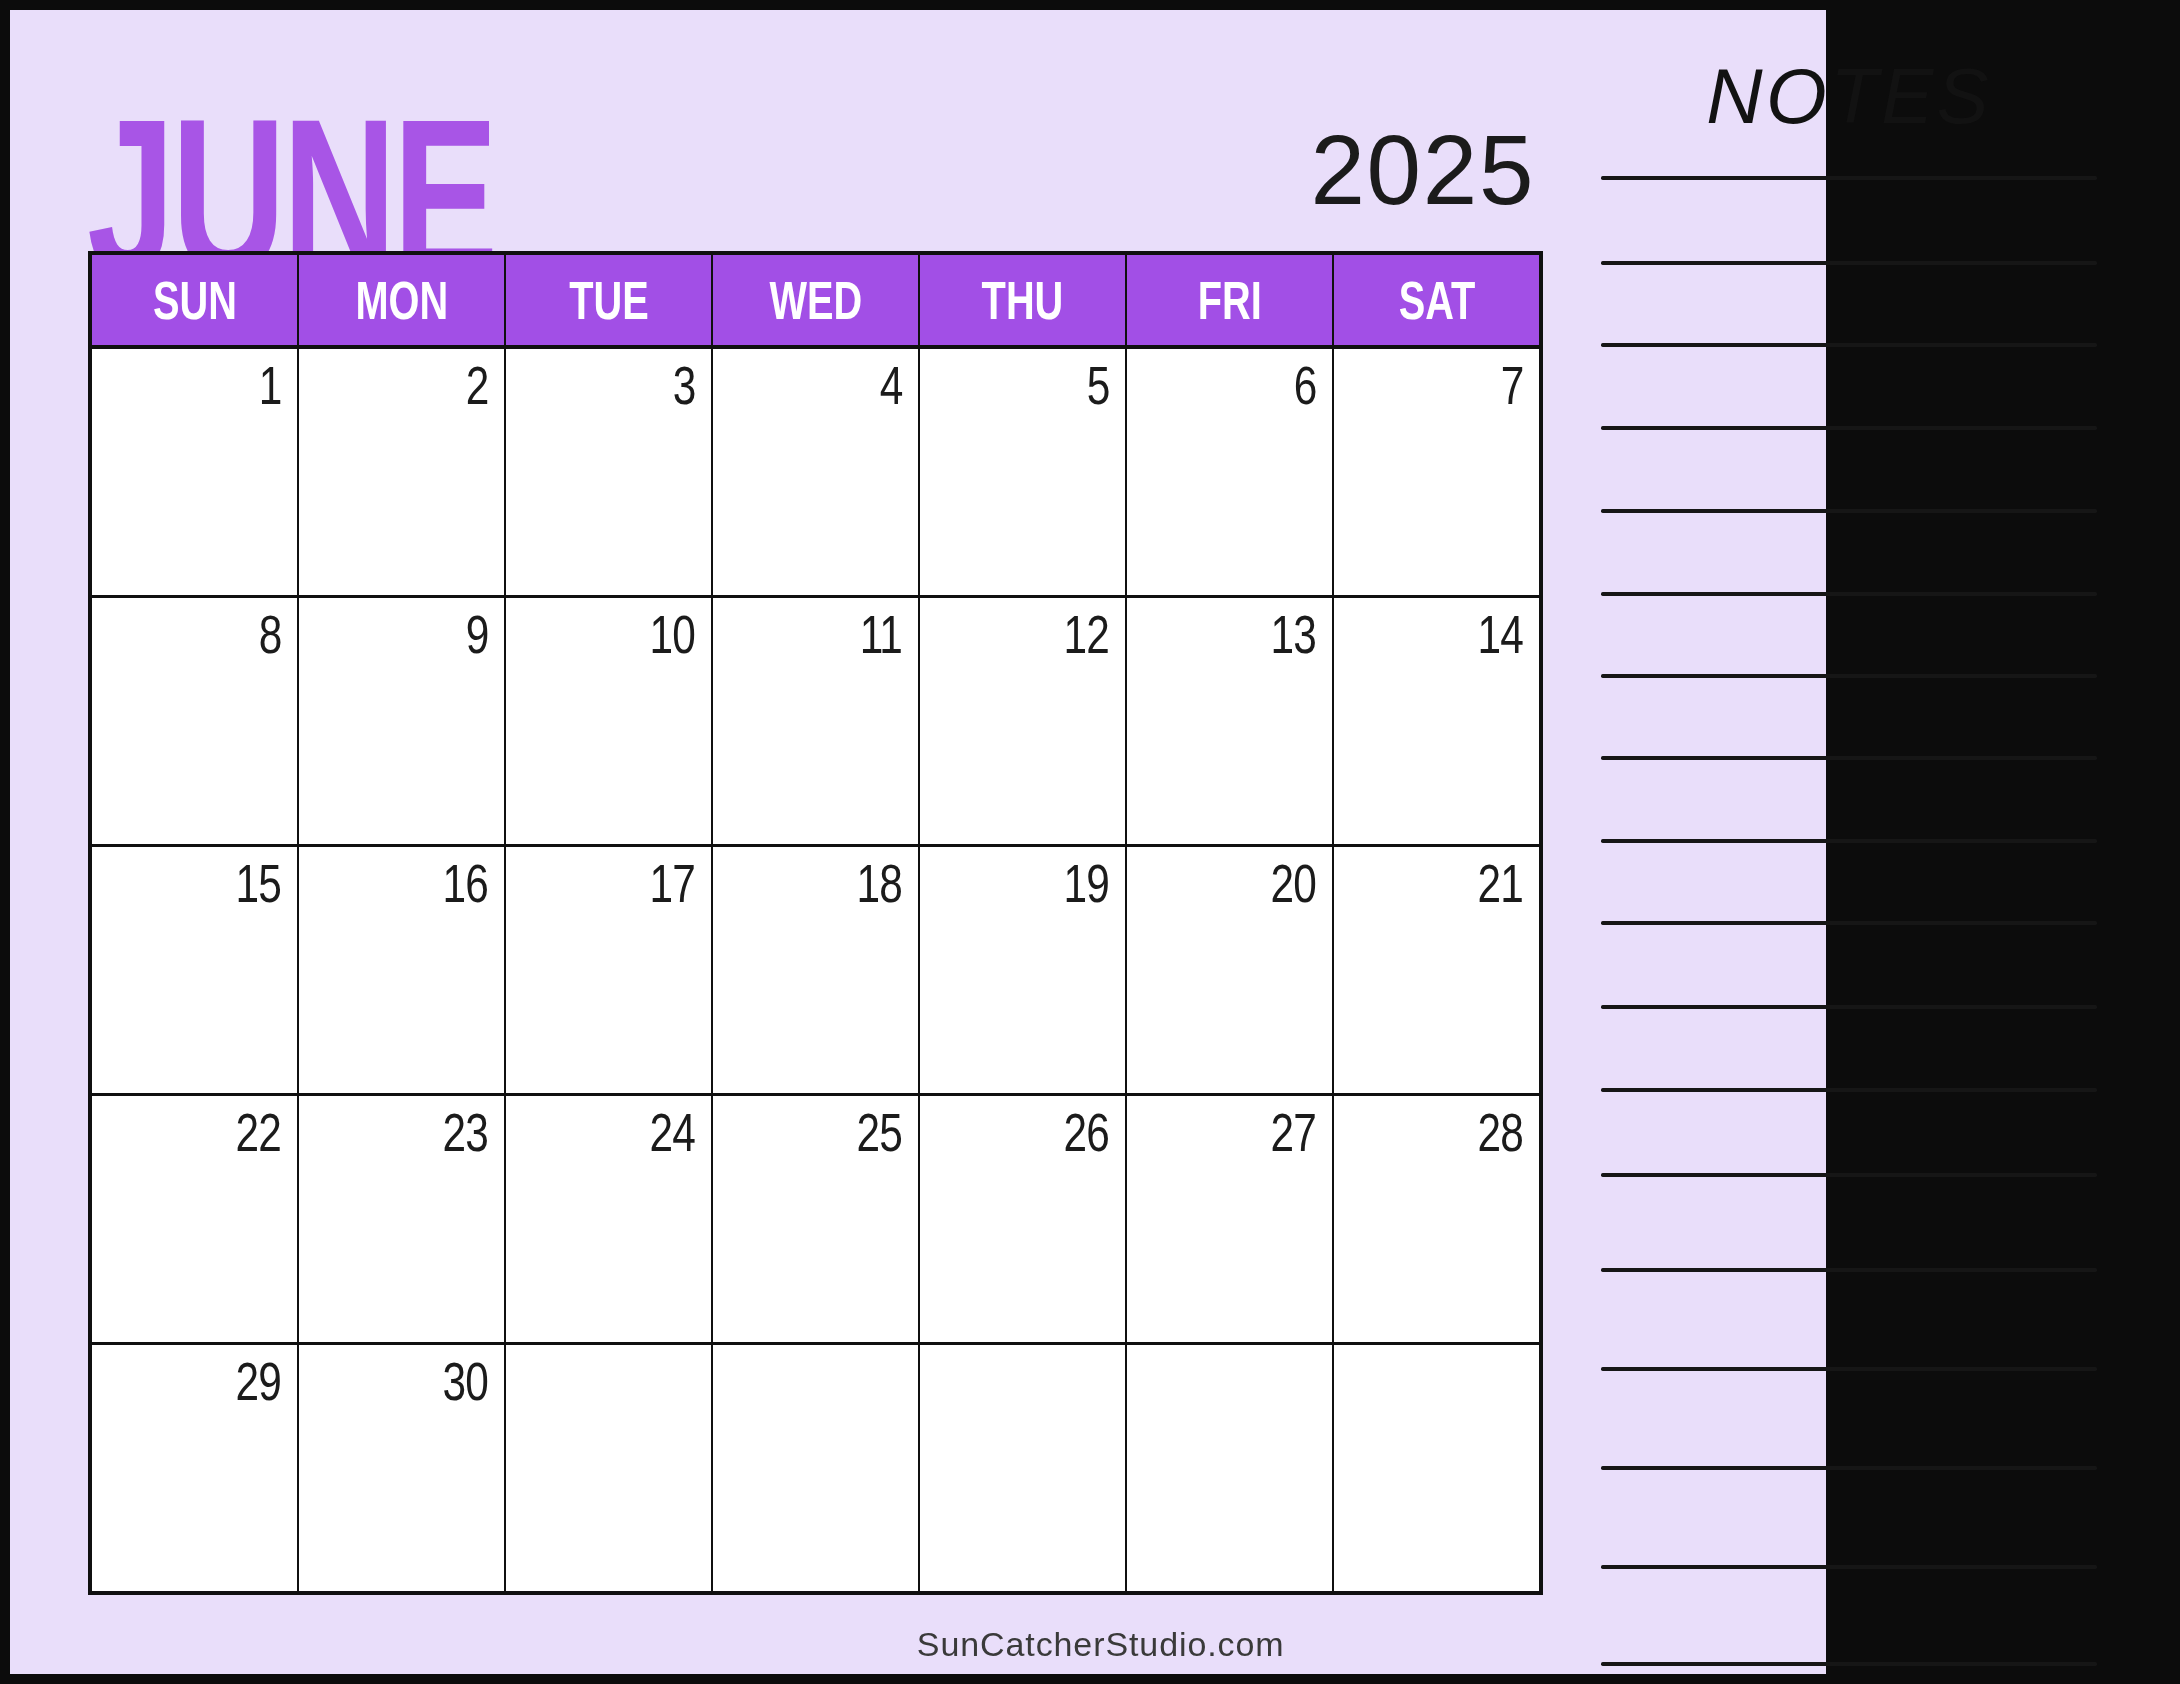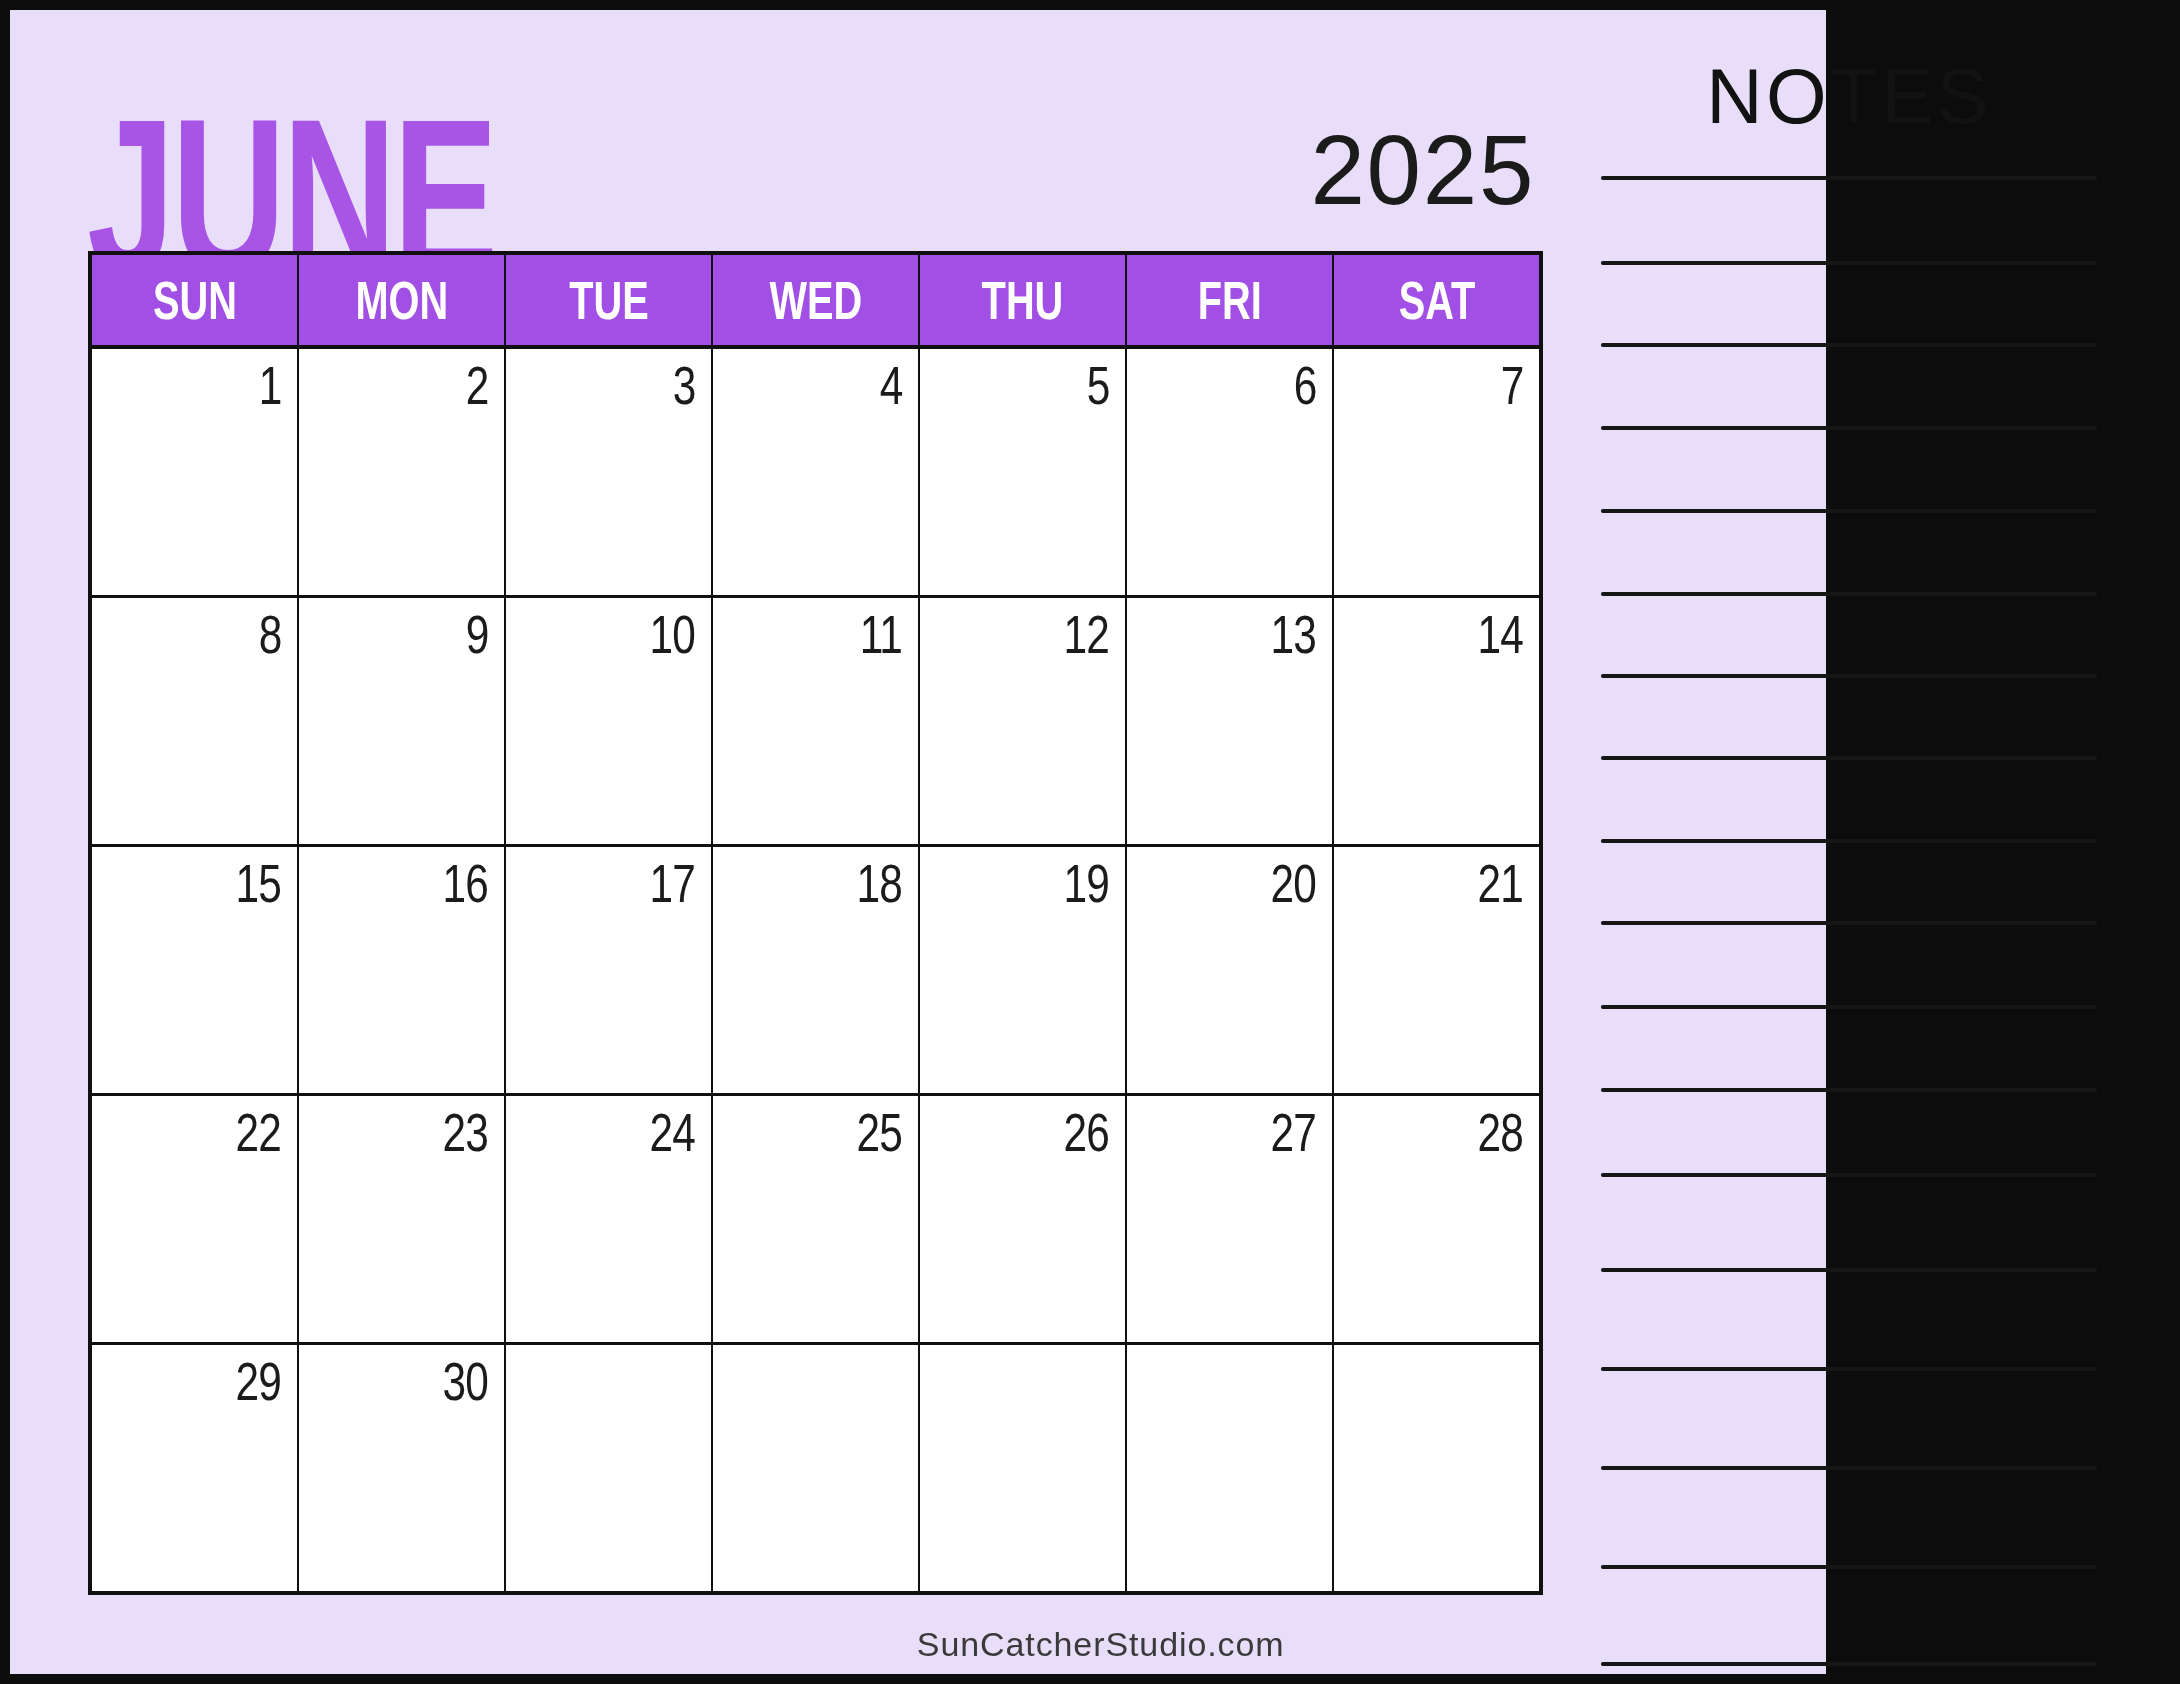--- a/index.html
+++ b/index.html
@@ -23,21 +23,21 @@
   }
   .year-label {
     position:absolute; left:1227px; top:111px; width:298px;
     text-align:right; font-size:98px; line-height:1;
     letter-spacing:1.7px;
     color:var(--date-text, #1b1b1b);
   }
   .notes-heading {
     position:absolute; left:1591px; top:47px; width:496px;
     text-align:center; font-size:78px; line-height:1;
-    letter-spacing:3.4px; color:#121212;
+    letter-spacing:3.4px; color:#121212;font-style:italic;
   }
   .notes-line {
     position:absolute; left:1591px; width:496px; height:3.4px;
     background:var(--notes-line, #161616); border-radius:1.7px;
   }
   .grid {
     position:absolute; left:78px; top:241px; width:1455px; height:1344px;
     box-sizing:border-box; padding:4.3px;
     display:grid; grid-template-columns:repeat(7, 1fr);
     grid-template-rows:90px repeat(5, 1fr);

